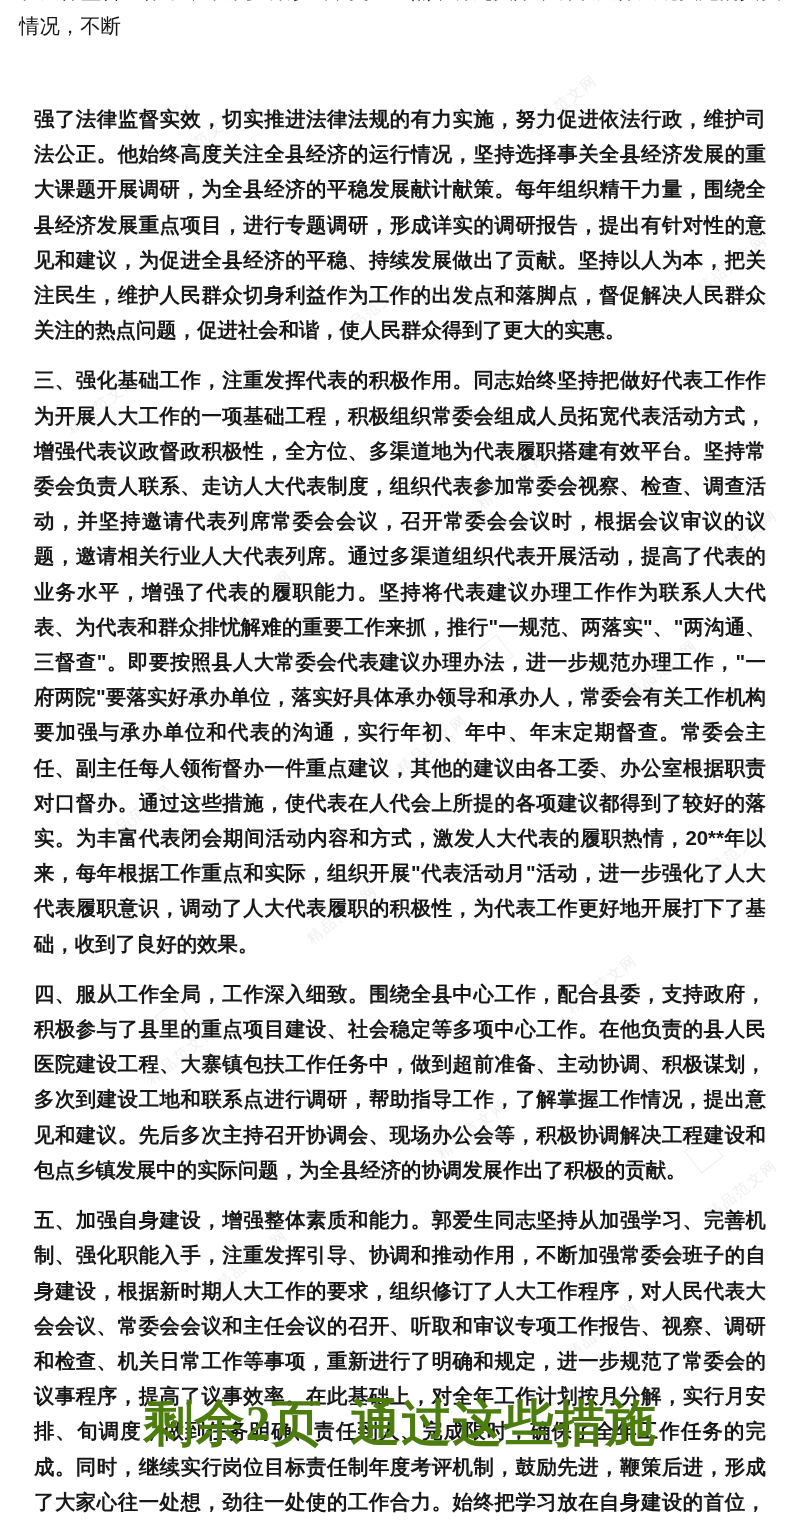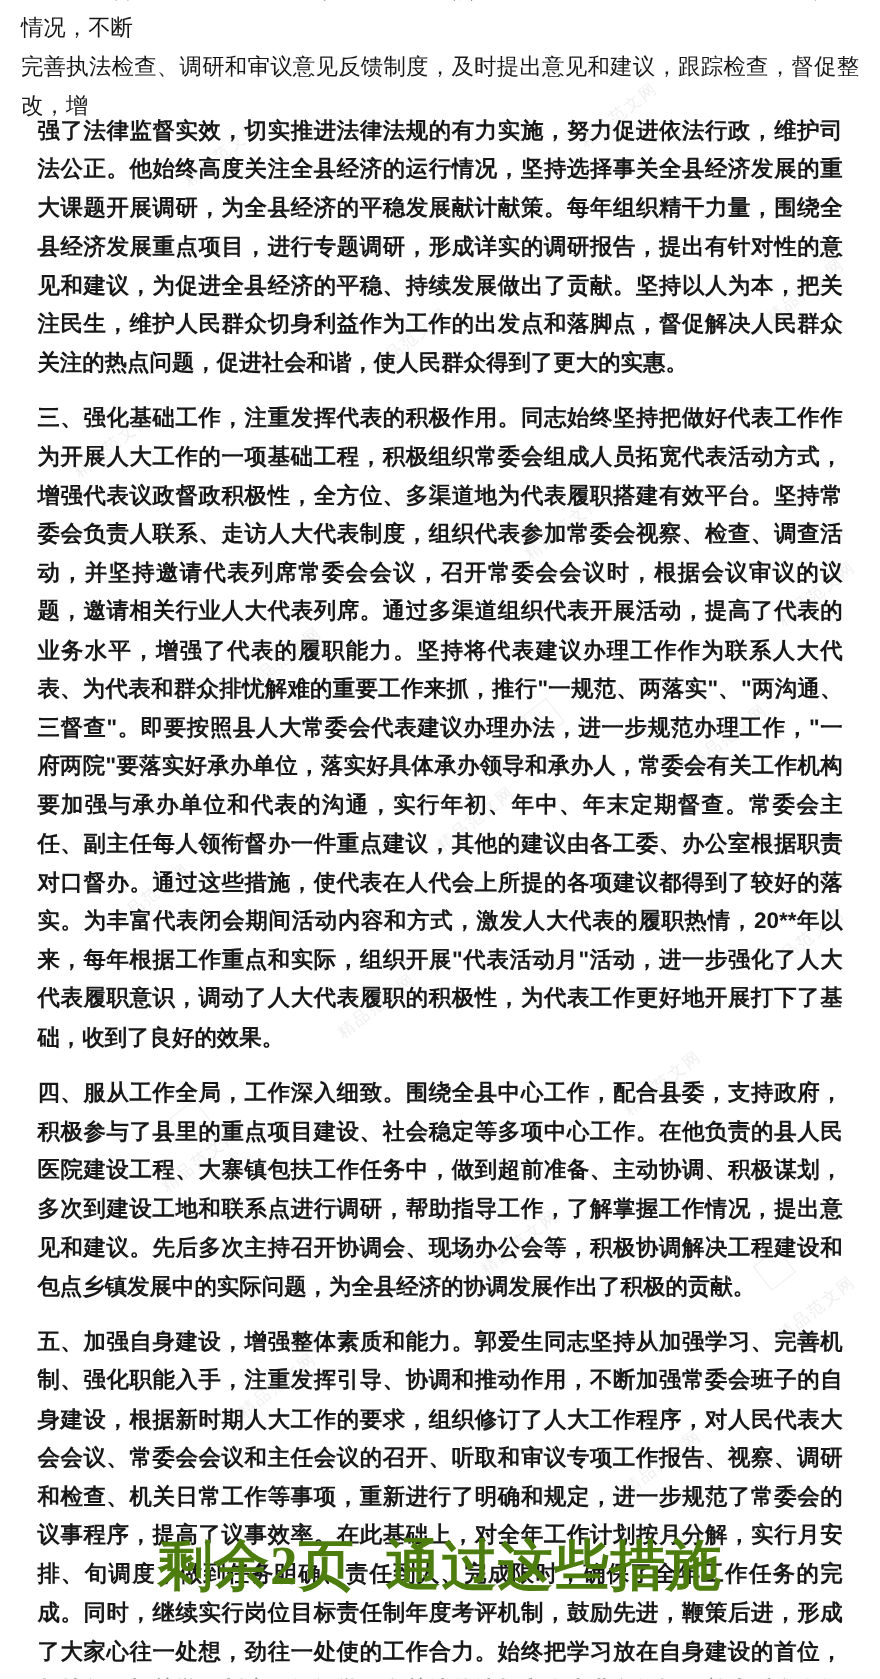--- a/index.html
+++ b/index.html
@@ -131,21 +131,20 @@
   <div class="wm" style="left:560px;  top:1320px;">精品范文网</div>
   <div class="wm-mark" style="left:480px; top:640px;"></div>
   <div class="wm-mark" style="left:160px; top:1005px;"></div>
   <div class="wm-mark" style="left:690px; top:1140px;"></div>
 </div>
 
 <div id="page">
 
   <div id="top-clipped">
     <div class="doc-text">在法律监督工作中，采用多种形式，突出重点，讲究实际，听取法律法规实施的真实情况，不断</div>
-    <div class="doc-text">完善执法检查、调研和审议意见反馈制度，及时提出意见和建议，跟踪检查，督促整改，增</div>
   </div>
 
   <div id="body-block">
     <p class="doc-text">强了法律监督实效，切实推进法律法规的有力实施，努力促进依法行政，维护司法公正。他始终高度关注全县经济的运行情况，坚持选择事关全县经济发展的重大课题开展调研，为全县经济的平稳发展献计献策。每年组织精干力量，围绕全县经济发展重点项目，进行专题调研，形成详实的调研报告，提出有针对性的意见和建议，为促进全县经济的平稳、持续发展做出了贡献。坚持以人为本，把关注民生，维护人民群众切身利益作为工作的出发点和落脚点，督促解决人民群众关注的热点问题，促进社会和谐，使人民群众得到了更大的实惠。</p>
     <p class="doc-text">三、强化基础工作，注重发挥代表的积极作用。同志始终坚持把做好代表工作作为开展人大工作的一项基础工程，积极组织常委会组成人员拓宽代表活动方式，增强代表议政督政积极性，全方位、多渠道地为代表履职搭建有效平台。坚持常委会负责人联系、走访人大代表制度，组织代表参加常委会视察、检查、调查活动，并坚持邀请代表列席常委会会议，召开常委会会议时，根据会议审议的议题，邀请相关行业人大代表列席。通过多渠道组织代表开展活动，提高了代表的业务水平，增强了代表的履职能力。坚持将代表建议办理工作作为联系人大代表、为代表和群众排忧解难的重要工作来抓，推行"一规范、两落实"、"两沟通、三督查"。即要按照县人大常委会代表建议办理办法，进一步规范办理工作，"一府两院"要落实好承办单位，落实好具体承办领导和承办人，常委会有关工作机构要加强与承办单位和代表的沟通，实行年初、年中、年末定期督查。常委会主任、副主任每人领衔督办一件重点建议，其他的建议由各工委、办公室根据职责对口督办。通过这些措施，使代表在人代会上所提的各项建议都得到了较好的落实。为丰富代表闭会期间活动内容和方式，激发人大代表的履职热情，20**年以来，每年根据工作重点和实际，组织开展"代表活动月"活动，进一步强化了人大代表履职意识，调动了人大代表履职的积极性，为代表工作更好地开展打下了基础，收到了良好的效果。</p>
     <p class="doc-text">四、服从工作全局，工作深入细致。围绕全县中心工作，配合县委，支持政府，积极参与了县里的重点项目建设、社会稳定等多项中心工作。在他负责的县人民医院建设工程、大寨镇包扶工作任务中，做到超前准备、主动协调、积极谋划，多次到建设工地和联系点进行调研，帮助指导工作，了解掌握工作情况，提出意见和建议。先后多次主持召开协调会、现场办公会等，积极协调解决工程建设和包点乡镇发展中的实际问题，为全县经济的协调发展作出了积极的贡献。</p>
     <p class="doc-text">五、加强自身建设，增强整体素质和能力。郭爱生同志坚持从加强学习、完善机制、强化职能入手，注重发挥引导、协调和推动作用，不断加强常委会班子的自身建设，根据新时期人大工作的要求，组织修订了人大工作程序，对人民代表大会会议、常委会会议和主任会议的召开、听取和审议专项工作报告、视察、调研和检查、机关日常工作等事项，重新进行了明确和规定，进一步规范了常委会的议事程序，提高了议事效率。在此基础上，对全年工作计划按月分解，实行月安排、旬调度，做到任务明确、责任到人、完成限时，确保了全年工作任务的完成。同时，继续实行岗位目标责任制年度考评机制，鼓励先进，鞭策后进，形成了大家心往一处想，劲往一处使的工作合力。始终把学习放在自身建设的首位，坚持每周机关学习制度，组织学习有关法律法规和人大业务知识，并先后多次组织机关人员参加了上级人大业务知识的培训和有关人大工作研讨会，努力提高人大机关人员的政治、法律和业务素质，有力地促进了人大常委会整体功能的发挥。</p>
 
   </div>
 

